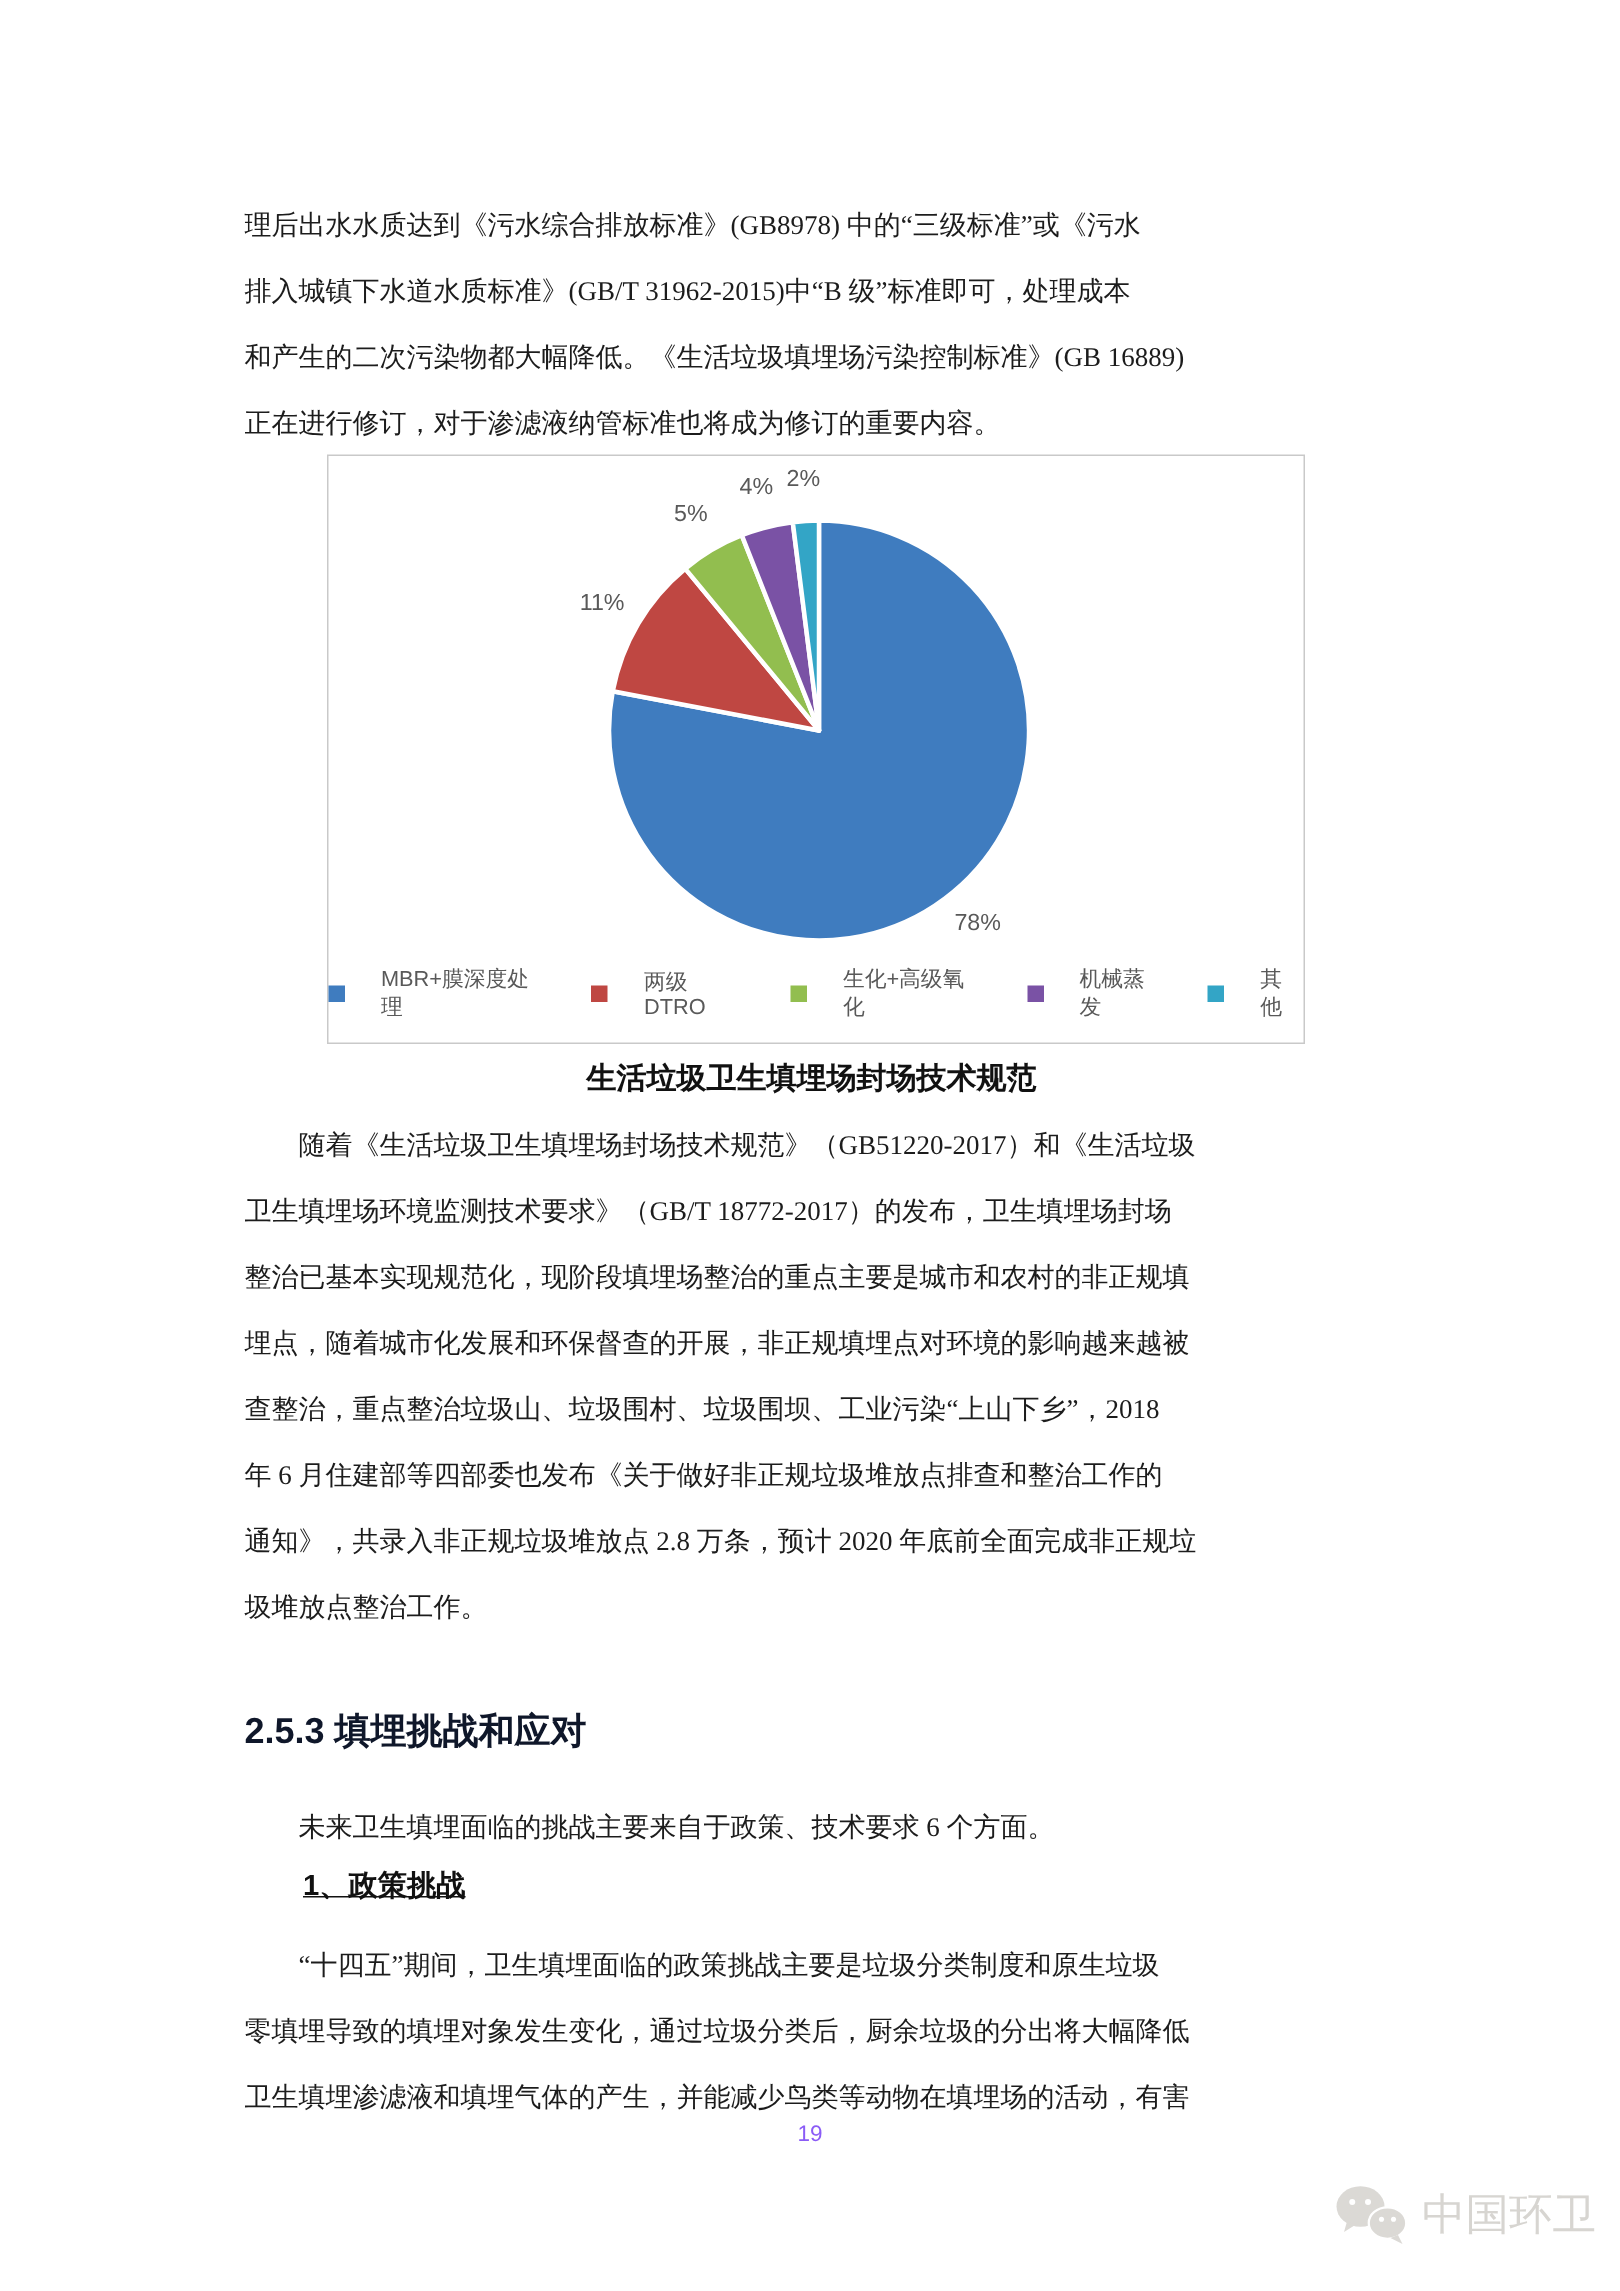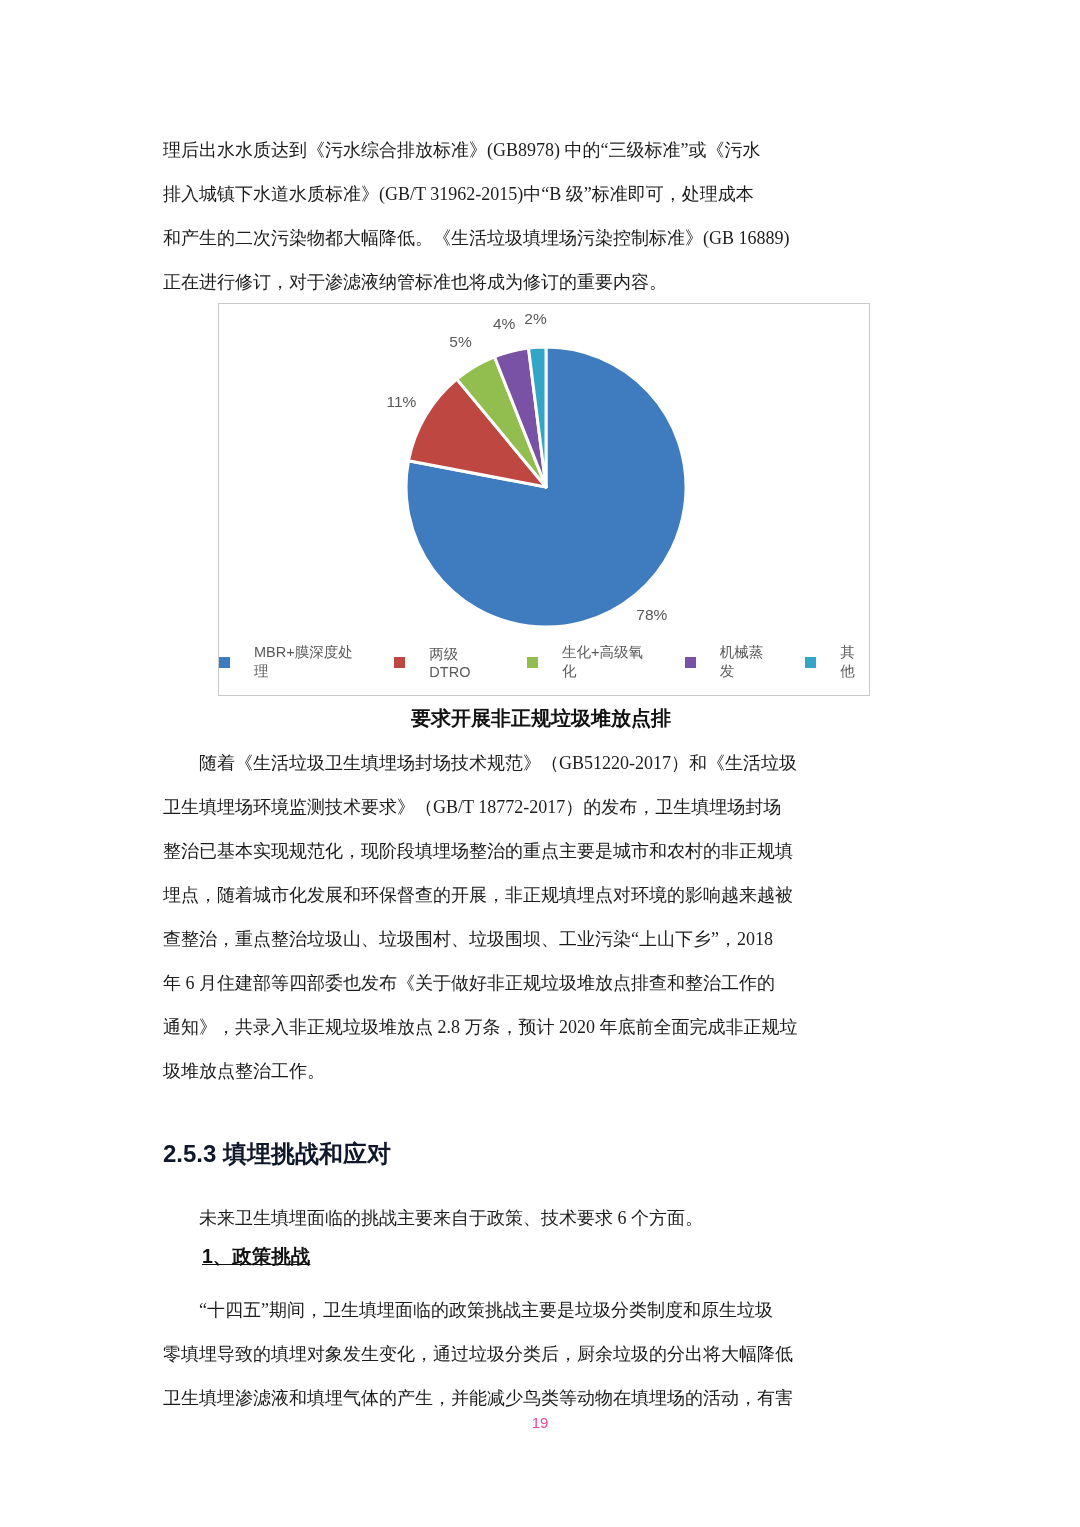--- a/index.html
+++ b/index.html
@@ -31,21 +31,21 @@
   .section-heading{
     position:absolute;left:163px;top:1138px;margin:0;
     font-family:"Liberation Sans","DejaVu Sans",sans-serif;font-weight:bold;font-size:24px;color:#0f172a;
   }
   .subsection-heading{
     position:absolute;left:163px;top:1243px;margin:0;text-indent:2em;
     font-family:"Liberation Sans","DejaVu Sans",sans-serif;font-weight:bold;font-size:19.5px;color:#111;text-decoration:underline;
   }
   .page-number{
     position:absolute;left:0;top:1414px;width:100%;text-align:center;
-    font-family:"Liberation Sans","DejaVu Sans",sans-serif;font-size:15px;color:#ec4899;
+    font-family:"Liberation Sans","DejaVu Sans",sans-serif;font-size:15px;color:#8b5cf6;
   }
   .watermark{
     position:absolute;right:16px;top:1455px;display:flex;align-items:center;gap:8px;
     font-family:"Liberation Sans","DejaVu Sans",sans-serif;font-size:29px;color:#d7d5d1;
     text-shadow:1px 1px 0 #ffffff;
   }
   .pie-label{
     font-family:"Liberation Sans","DejaVu Sans",sans-serif;font-size:15.5px;fill:#595959;
     text-anchor:middle;
   }
@@ -92,21 +92,21 @@
           <span class="legend-swatch" style="background: rgb(122, 82, 165);"></span>
           <span>机械蒸发</span>
         </span>
         <span class="legend-item">
           <span class="legend-swatch" style="background: rgb(51, 165, 198);"></span>
           <span>其他</span>
         </span>
       </div>
   </figure>
 
-  <div class="caption">要求开展非正规垃圾堆放点排</div>
+  <div class="caption">生活垃圾卫生填埋场封场技术规范</div>
 
   <div class="para indent-first" id="para2" style="top:741px">
       <div>随着《生活垃圾卫生填埋场封场技术规范》（GB51220-2017）和《生活垃圾</div>
       <div>卫生填埋场环境监测技术要求》（GB/T 18772-2017）的发布，卫生填埋场封场</div>
       <div>整治已基本实现规范化，现阶段填埋场整治的重点主要是城市和农村的非正规填</div>
       <div>埋点，随着城市化发展和环保督查的开展，非正规填埋点对环境的影响越来越被</div>
       <div>查整治，重点整治垃圾山、垃圾围村、垃圾围坝、工业污染“上山下乡”，2018</div>
       <div>年 6 月住建部等四部委也发布《关于做好非正规垃圾堆放点排查和整治工作的</div>
       <div>通知》，共录入非正规垃圾堆放点 2.8 万条，预计 2020 年底前全面完成非正规垃</div>
       <div>圾堆放点整治工作。</div>
@@ -121,14 +121,27 @@
   <h3 class="subsection-heading">1、政策挑战</h3>
 
   <div class="para indent-first" id="para4" style="top:1288px">
       <div>“十四五”期间，卫生填埋面临的政策挑战主要是垃圾分类制度和原生垃圾</div>
       <div>零填埋导致的填埋对象发生变化，通过垃圾分类后，厨余垃圾的分出将大幅降低</div>
       <div>卫生填埋渗滤液和填埋气体的产生，并能减少鸟类等动物在填埋场的活动，有害</div>
     </div>
 
   <div class="page-number">19</div>
 
+  <div class="watermark">
+    <svg width="52" height="44" viewBox="0 0 52 44">
+      <ellipse cx="19" cy="16" rx="16" ry="13.5" fill="#dbd9d5"></ellipse>
+      <path d="M10 26 L8 33 L16 28 Z" fill="#dbd9d5"></path>
+      <circle cx="13.5" cy="13" r="2" fill="#ffffff"></circle>
+      <circle cx="24" cy="13" r="2" fill="#ffffff"></circle>
+      <ellipse cx="37" cy="27" rx="12.5" ry="10.5" fill="#dbd9d5" stroke="#ffffff" stroke-width="1.5"></ellipse>
+      <path d="M44 35 L47 41 L39 37 Z" fill="#dbd9d5"></path>
+      <circle cx="33" cy="24.5" r="1.7" fill="#ffffff"></circle>
+      <circle cx="41" cy="24.5" r="1.7" fill="#ffffff"></circle>
+    </svg>
+    <span>中国环卫</span>
+  </div>
 
 </div>
 
 </body></html>

